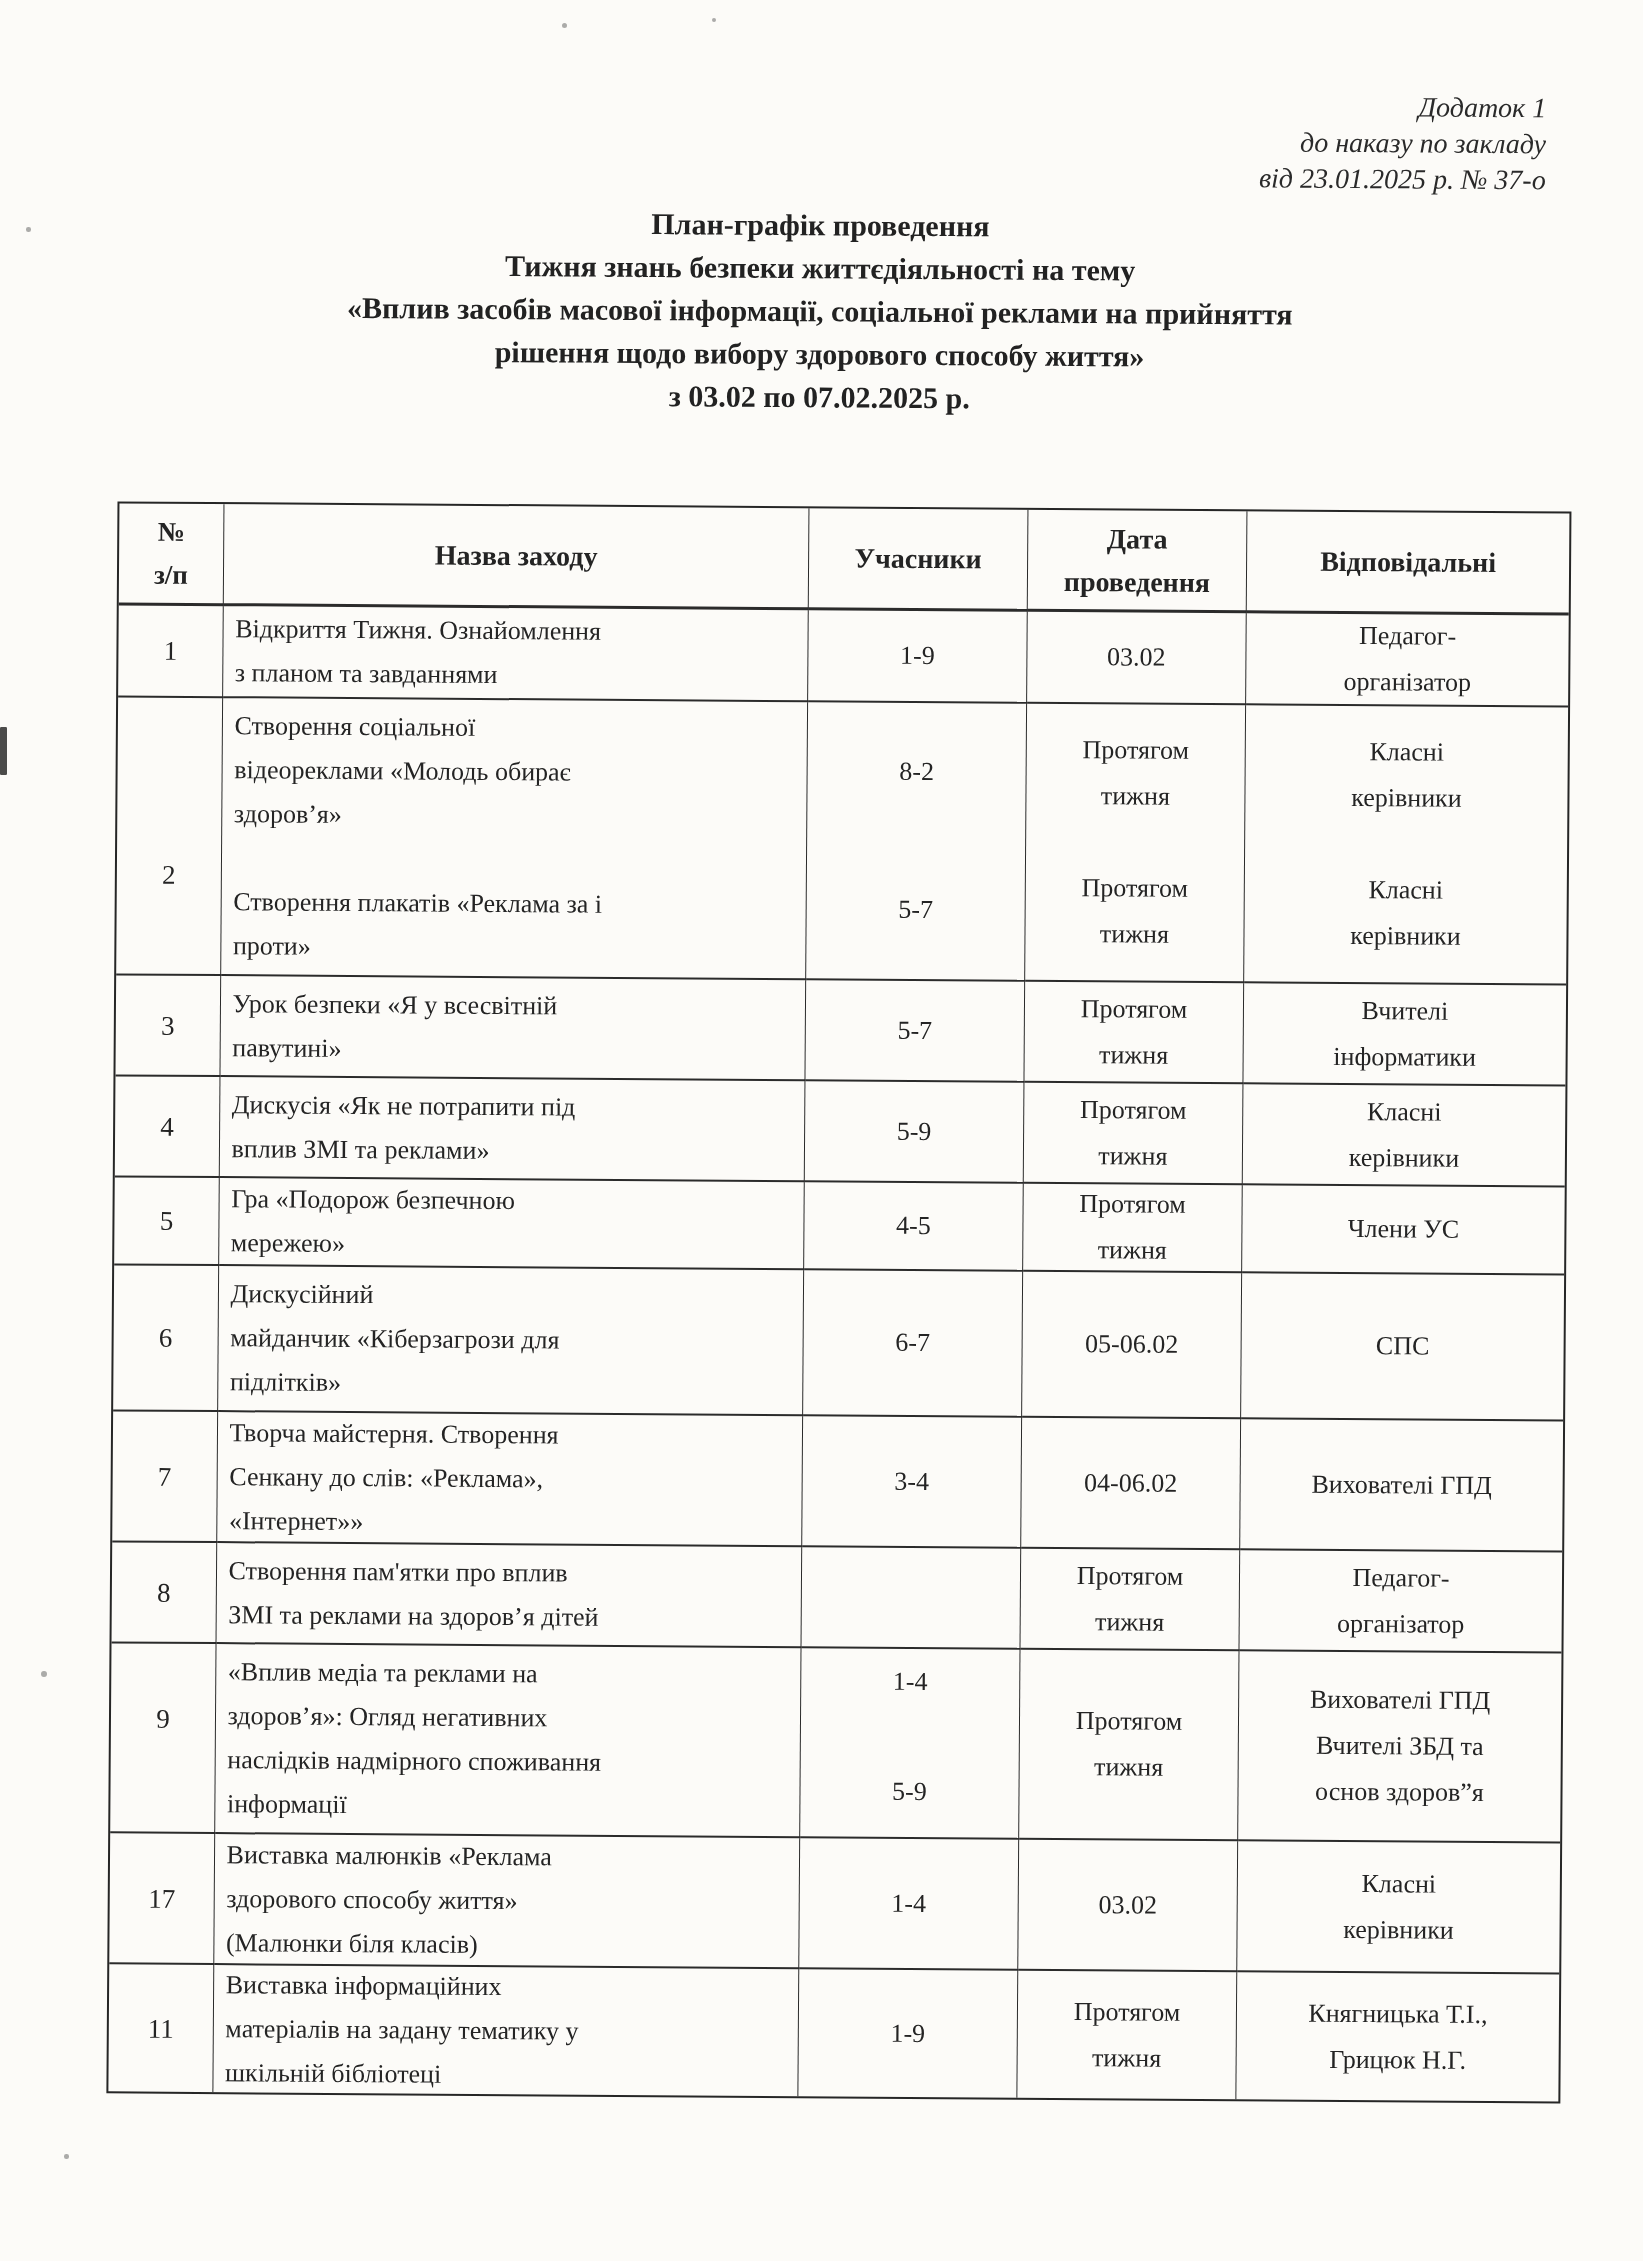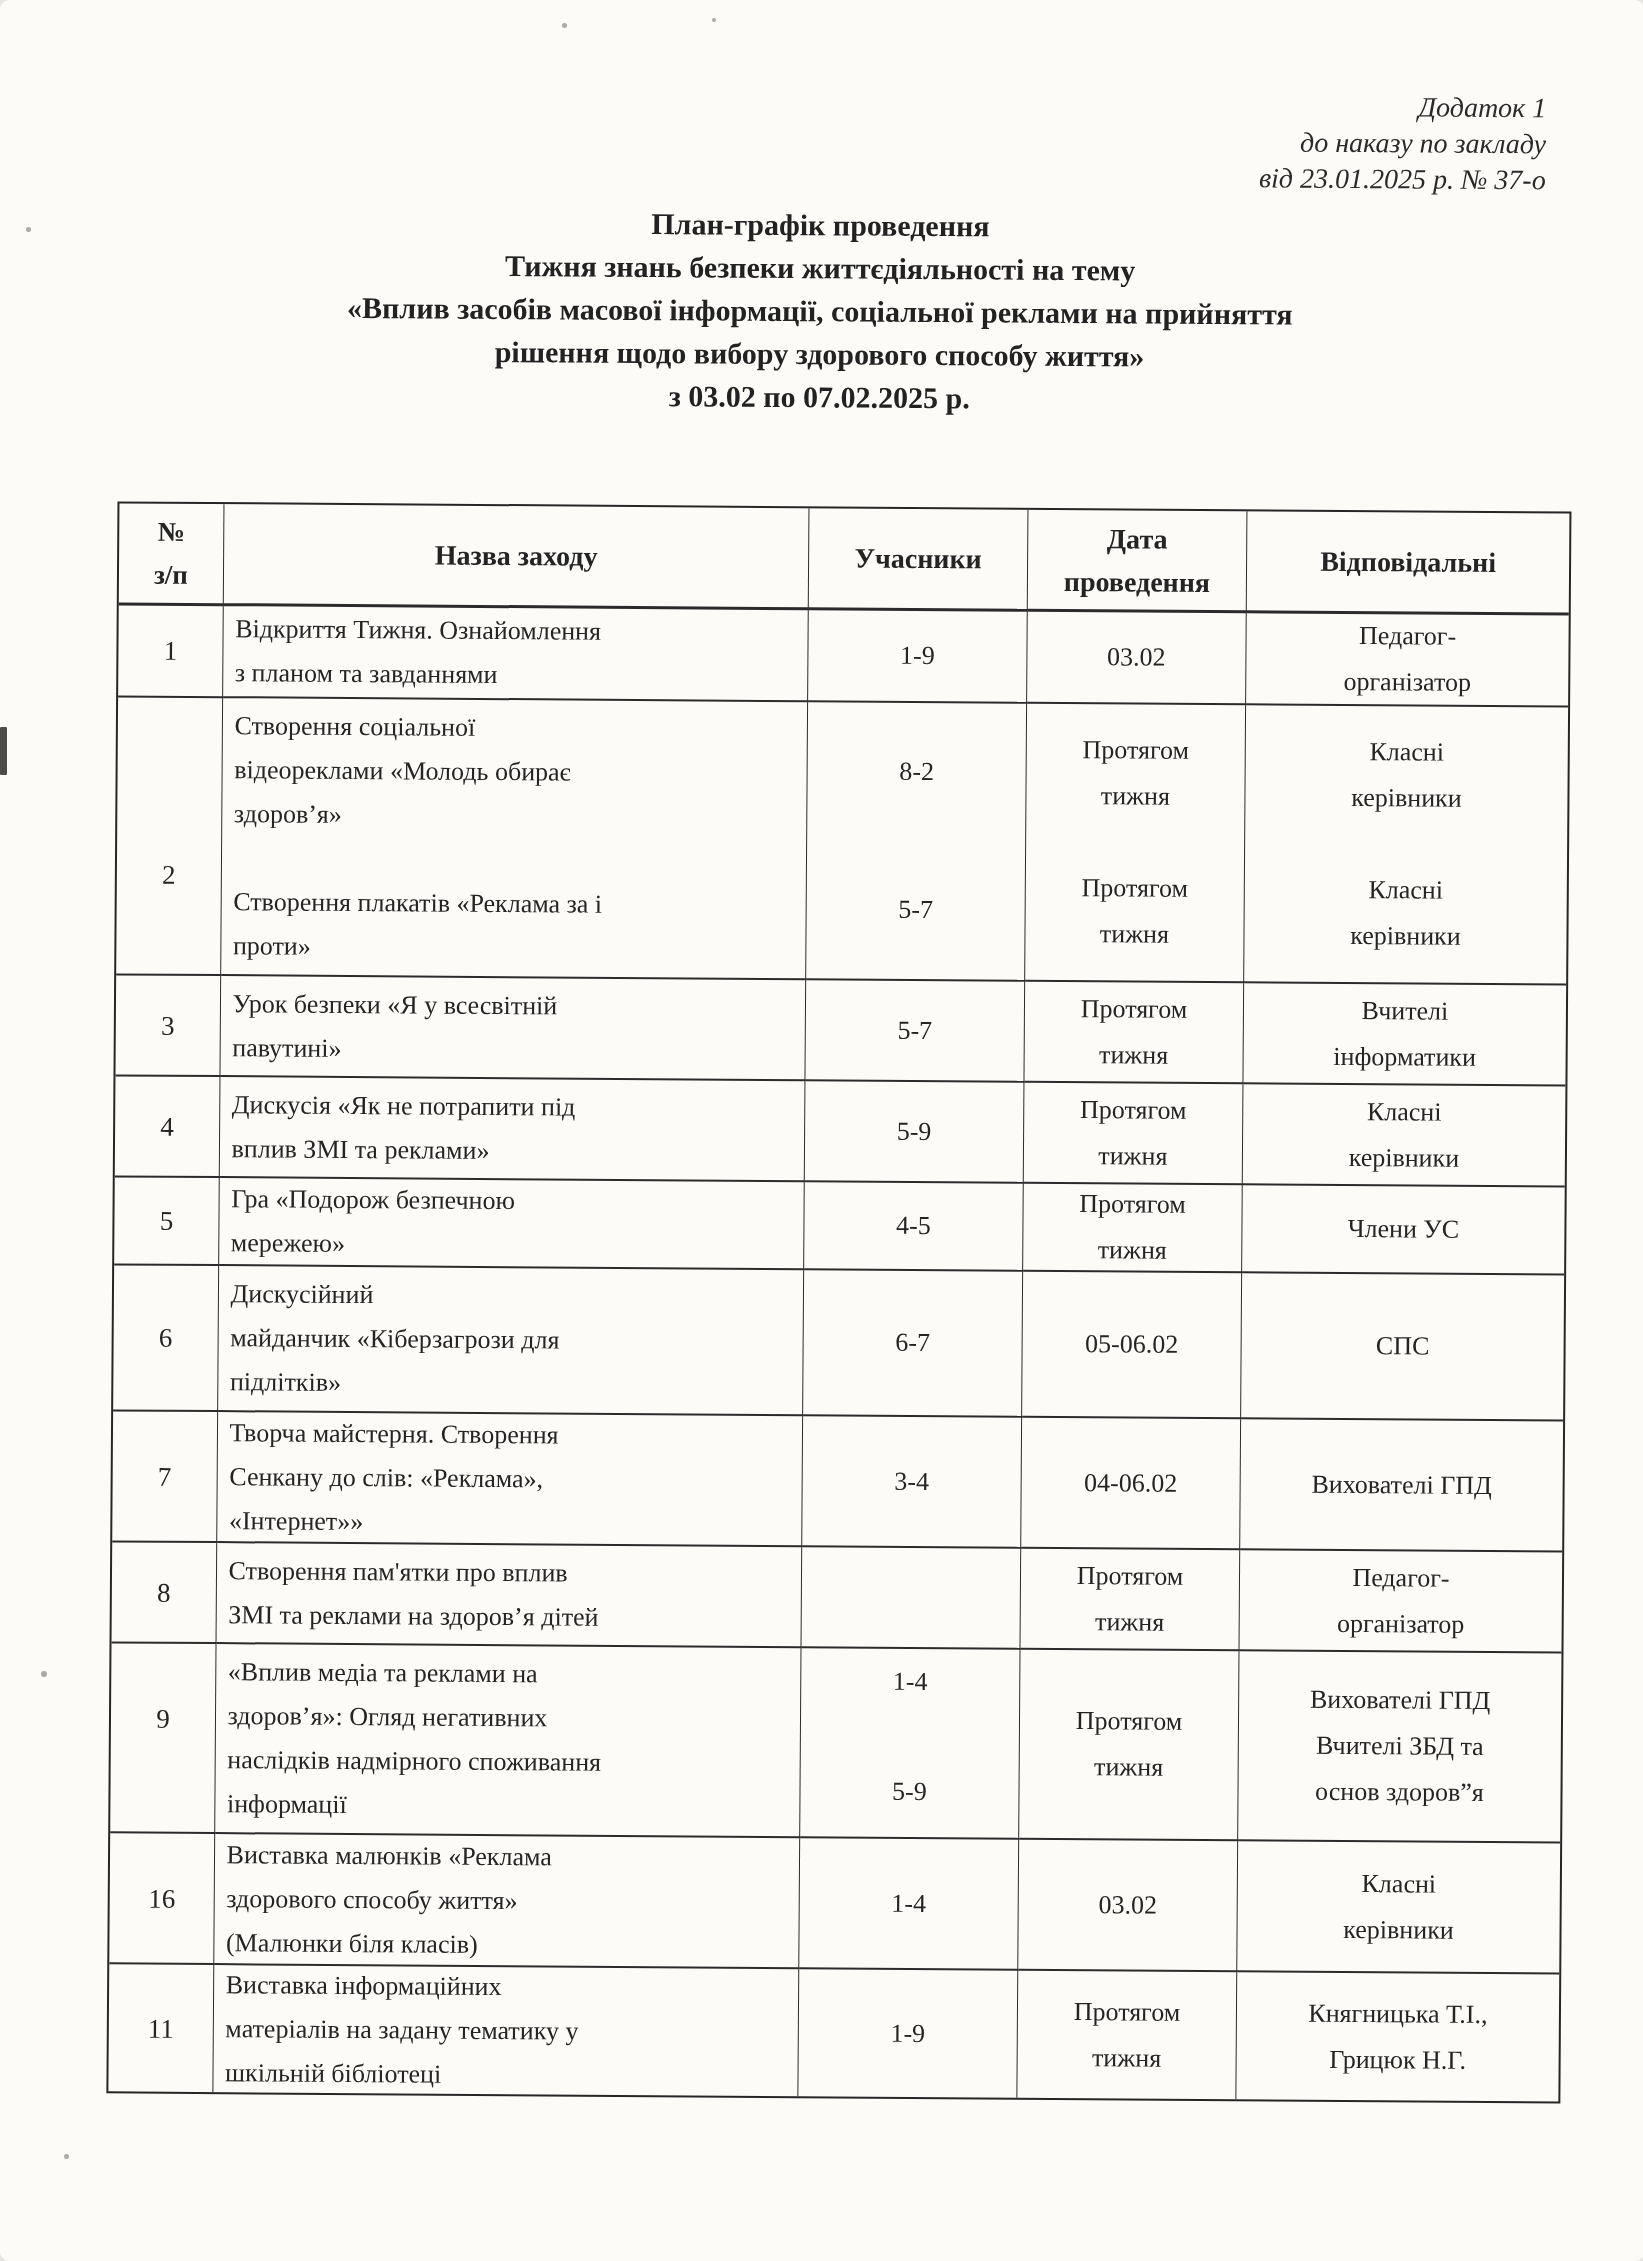--- a/index.html
+++ b/index.html
@@ -4,21 +4,20 @@
 <style>
   * { box-sizing: border-box; margin: 0; padding: 0; }
   html,body { background:#e8e6e1; }
   .sheet {
     position: relative;
     width: 1644px; height: 2261px;
     background: #fcfbf8;
     font-family: "Liberation Serif", "DejaVu Serif", serif;
     color: #1f1f1f;
     overflow: hidden;
-    border-radius: 9px;
   }
   .skew { position:absolute; inset:0; transform: rotate(0.4deg); transform-origin: 30% 0; }
 
   
   .appendix {
     position:absolute; top:83px; right:97px;
     text-align:right; font-style:italic;
     font-size:28px; line-height:36px; color:#2a2a2a;
   }
 
@@ -182,21 +181,21 @@
       <div class="c between">
         <span>1-4</span>
         <span>5-9</span>
       </div>
       <div class="c">Протягом
 тижня</div>
       <div class="c last">Вихователі ГПД
 Вчителі ЗБД та
 основ здоров”я</div>
 
-      <div class="c num">16</div>
+      <div class="c num">17</div>
       <div class="c name">Виставка малюнків «Реклама
 здорового способу життя»
 (Малюнки  біля класів)</div>
       <div class="c">1-4</div>
       <div class="c">03.02</div>
       <div class="c last">Класні
 керівники</div>
 
       <div class="c num bot">11</div>
       <div class="c name bot">Виставка інформаційних

